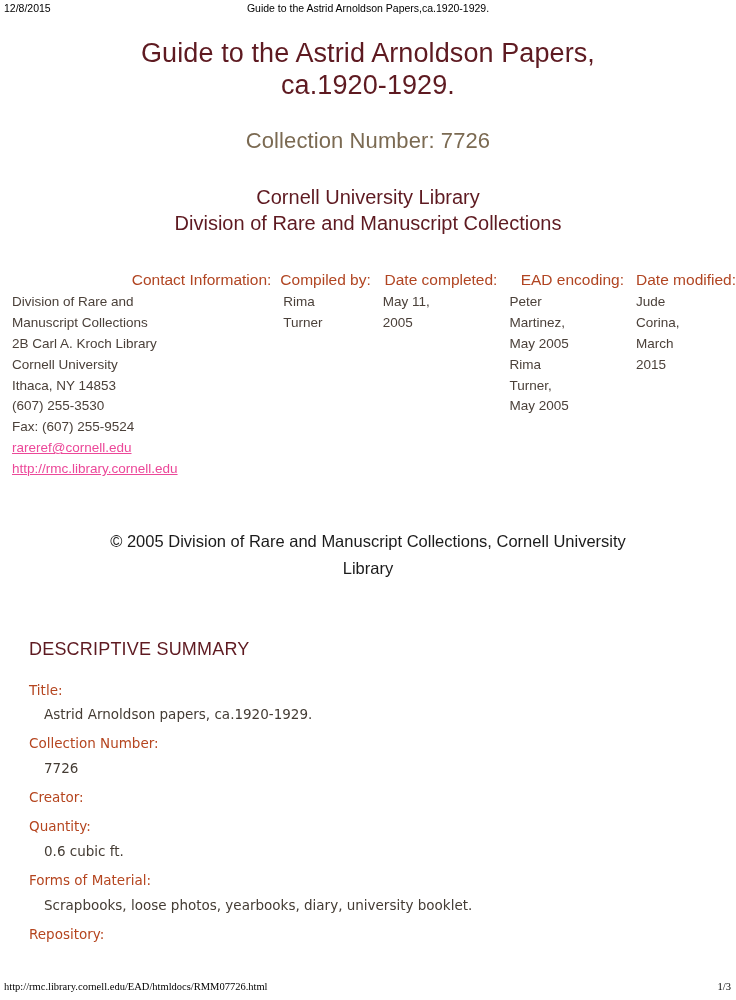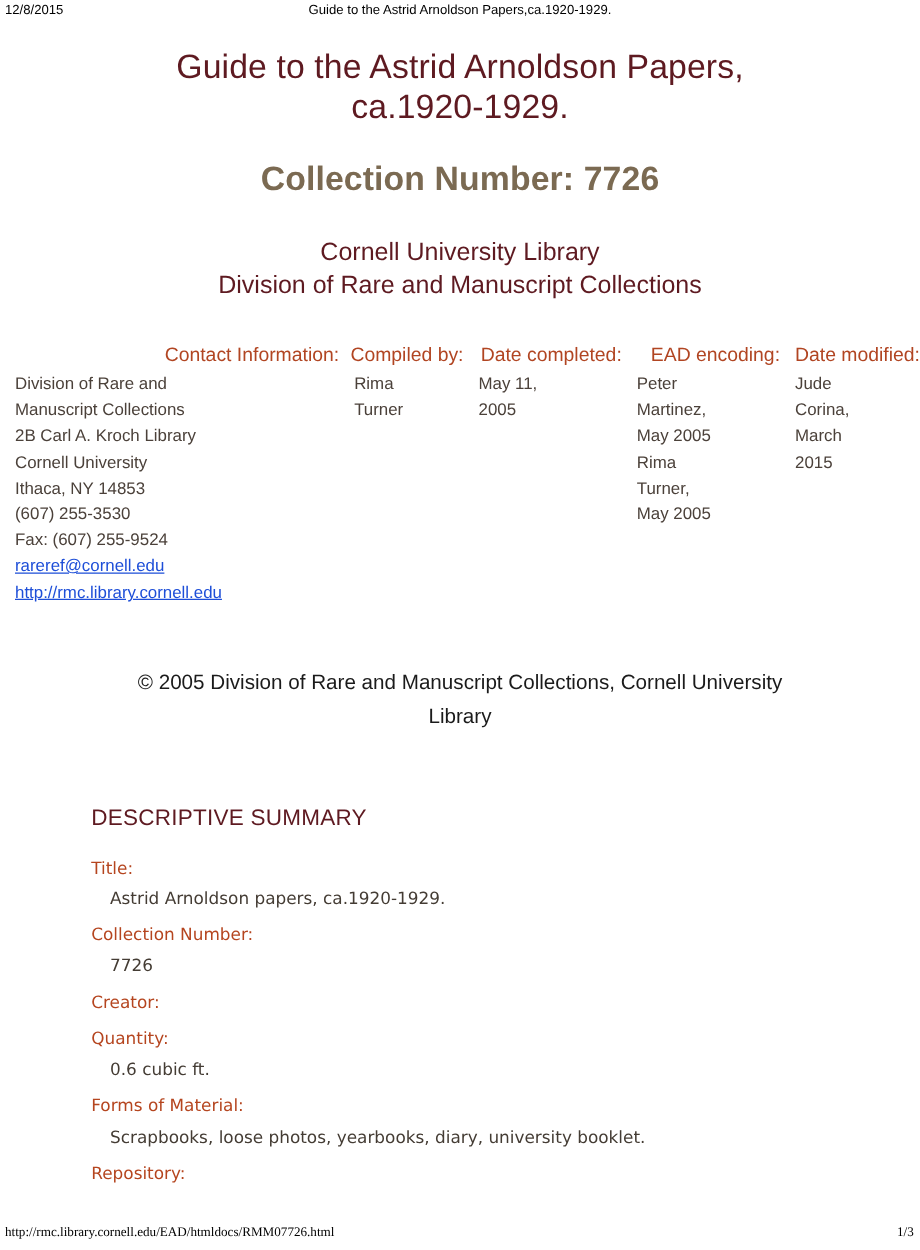--- a/index.html
+++ b/index.html
@@ -80,22 +80,22 @@
     color: #5e1a21;
     font-size: 27px;
     line-height: 1.18;
     font-weight: normal;
     margin: 0 auto;
     width: 560px;
     letter-spacing: 0.1px;
   }
   .collection-number {
     color: #7b6a52;
-    font-size: 27px;
-    font-weight: bold;
+    font-size: 22px;
+    font-weight: normal;
     margin: 26px 0 4px 0;
     letter-spacing: 0.1px;
   }
   .division-line {
     color: #5e1a21;
     font-size: 20px;
     line-height: 1.33;
     margin: 30px 0 0 0;
     font-weight: normal;
   }
@@ -126,38 +126,38 @@
   }
   .credit-value {
     color: #4b413a;
     font-size: 13.5px;
     line-height: 1.55;
     padding-left: 12px;
     margin-top: 1px;
   }
   .credit-value .vline { display: block; }
   .credit-value a {
-    color: #1d4ed8;
+    color: #ec4899;
     text-decoration: underline;
   }
 
   
   .copyright {
     text-align: center;
     color: #1b1b1b;
     font-size: 16.5px;
     line-height: 1.65;
     margin: 48px auto 0 auto;
     width: 570px;
   }
 
   
   .section {
     margin: 56px 0 0 0;
-    padding-left: 73px;
+    padding-left: 29px;
   }
   .section-heading {
     color: #5e1a21;
     font-size: 18px;
     font-weight: normal;
     letter-spacing: 0.2px;
     margin: 0 0 20px 0;
   }
   .field {
     margin: 0 0 0 0;

